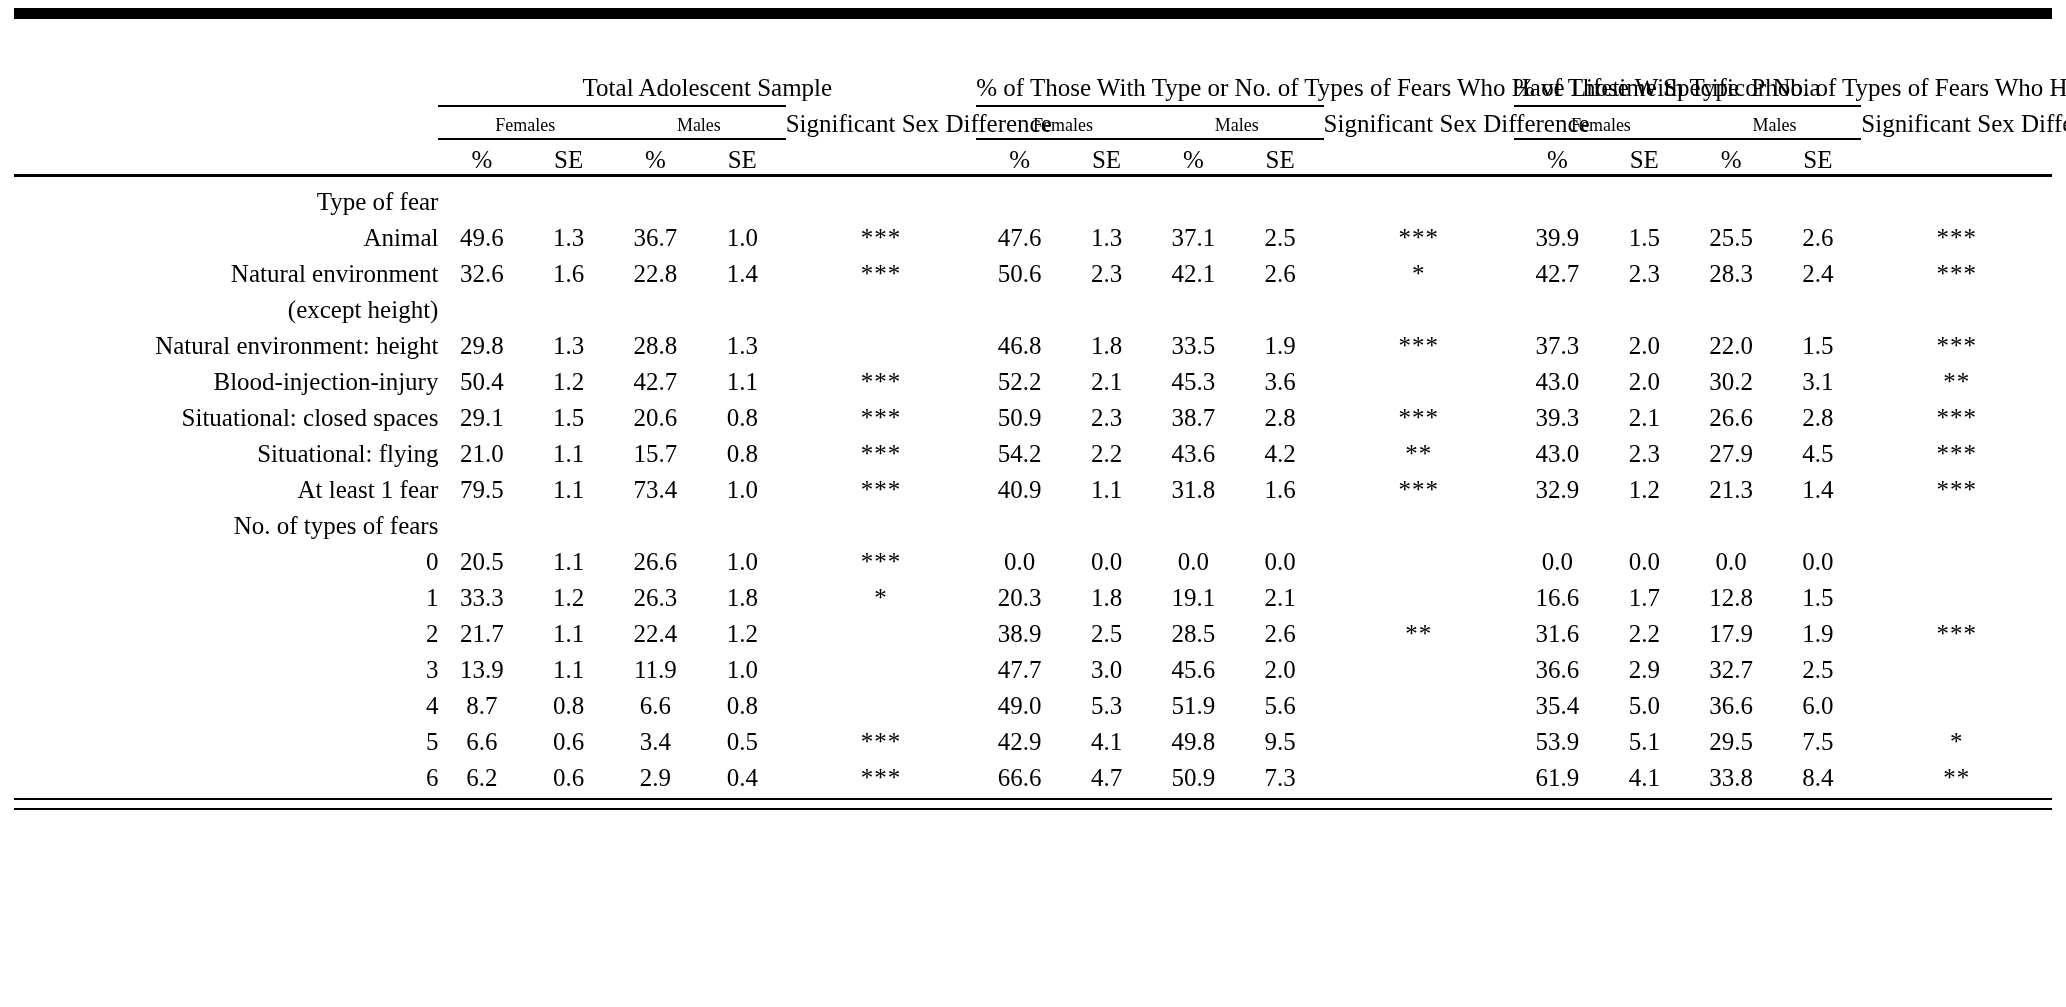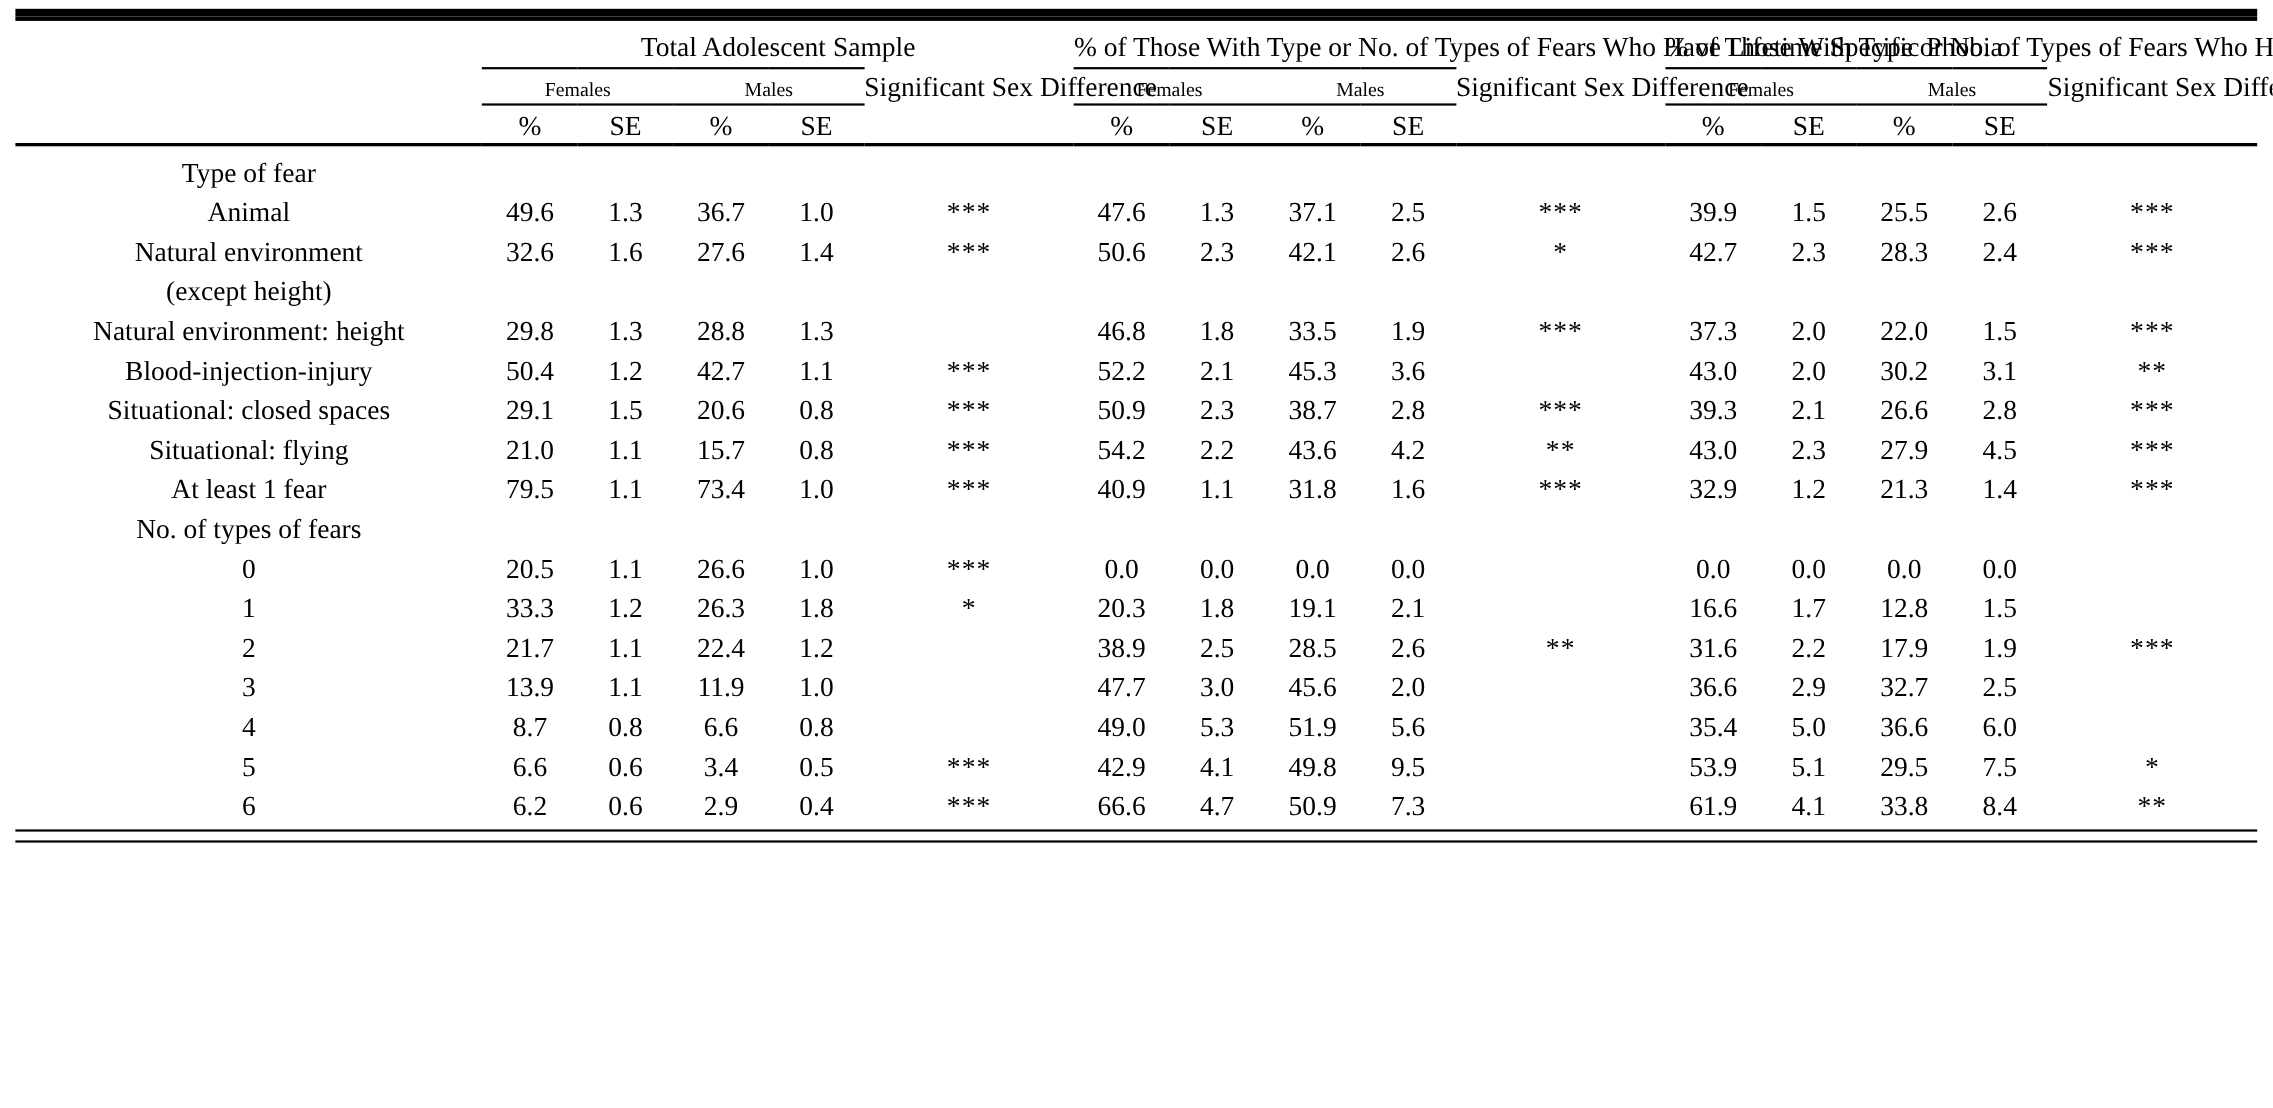--- a/index.html
+++ b/index.html
@@ -94,32 +94,33 @@
   }
 
   .section-label {
     text-align: left;
     padding-top: 4px;
   }
   .indent1 { padding-left: 22px; margin-top: 43px; }
   .indent2 { padding-left: 66px; }
 
   tr.data td { height: 34px; }
-  tr.data td.lbl { padding-top: 2px; }
+  tr.data td.lbl { padding-top: 2px; text-align: right; }
   .sig { letter-spacing: 1px; }
 
   .footnote {
     font-size: 24px;
     padding: 7px 2px 0 2px;
     white-space: nowrap;
   }
   .footnote i { font-style: italic; }
   .sp { display: inline-block; width: 22px; }
   .wrapline2 {
     display: block;
+    margin-top: 44px;
   }
 </style>
 </head>
 <body>
 
 <div class="page">
 
   <div class="rule-thick"></div>
 
 
@@ -236,21 +237,21 @@
       <td>1.5</td>
       <td>25.5</td>
       <td>2.6</td>
       <td class="sig">***</td>
     </tr>
 
     <tr class="data">
       <td class="lbl indent1" style="vertical-align:bottom;">Natural environment</td>
       <td>32.6</td>
       <td>1.6</td>
-      <td>27.6</td>
+      <td>22.8</td>
       <td>1.4</td>
       <td class="sig">***</td>
       <td>50.6</td>
       <td>2.3</td>
       <td>42.1</td>
       <td>2.6</td>
       <td class="sig">*</td>
       <td>42.7</td>
       <td>2.3</td>
       <td>28.3</td>

